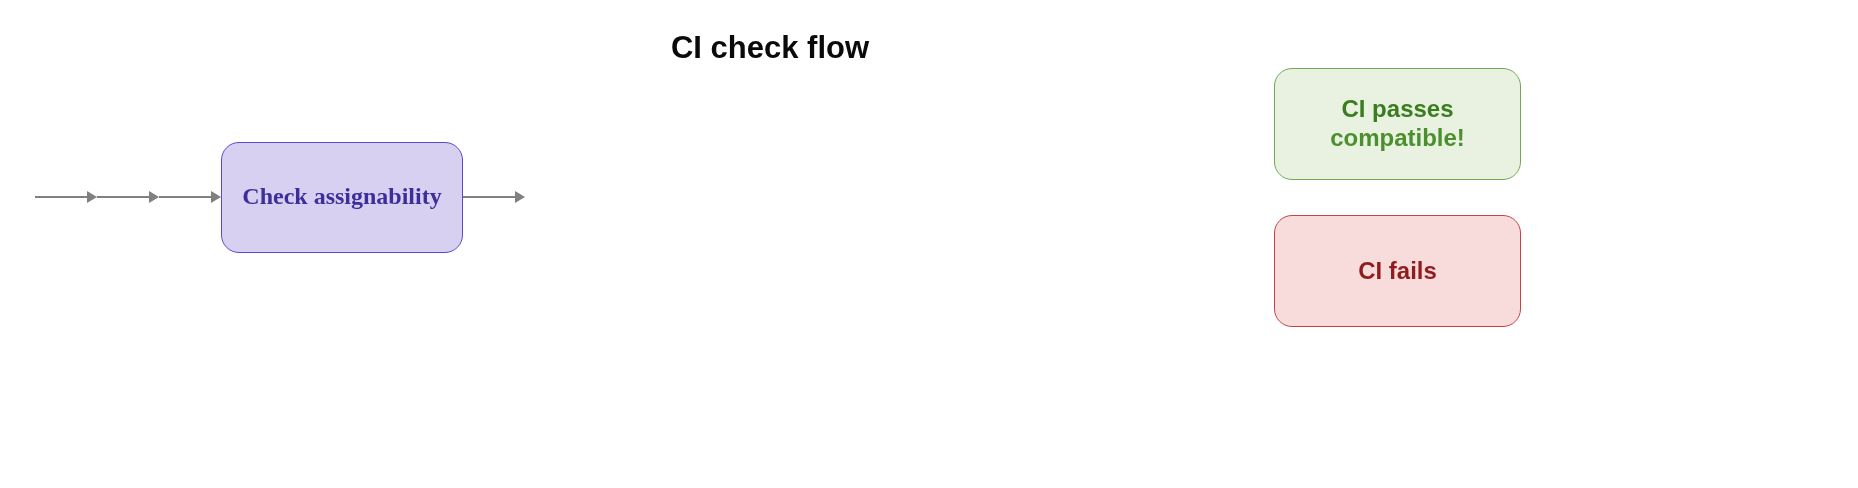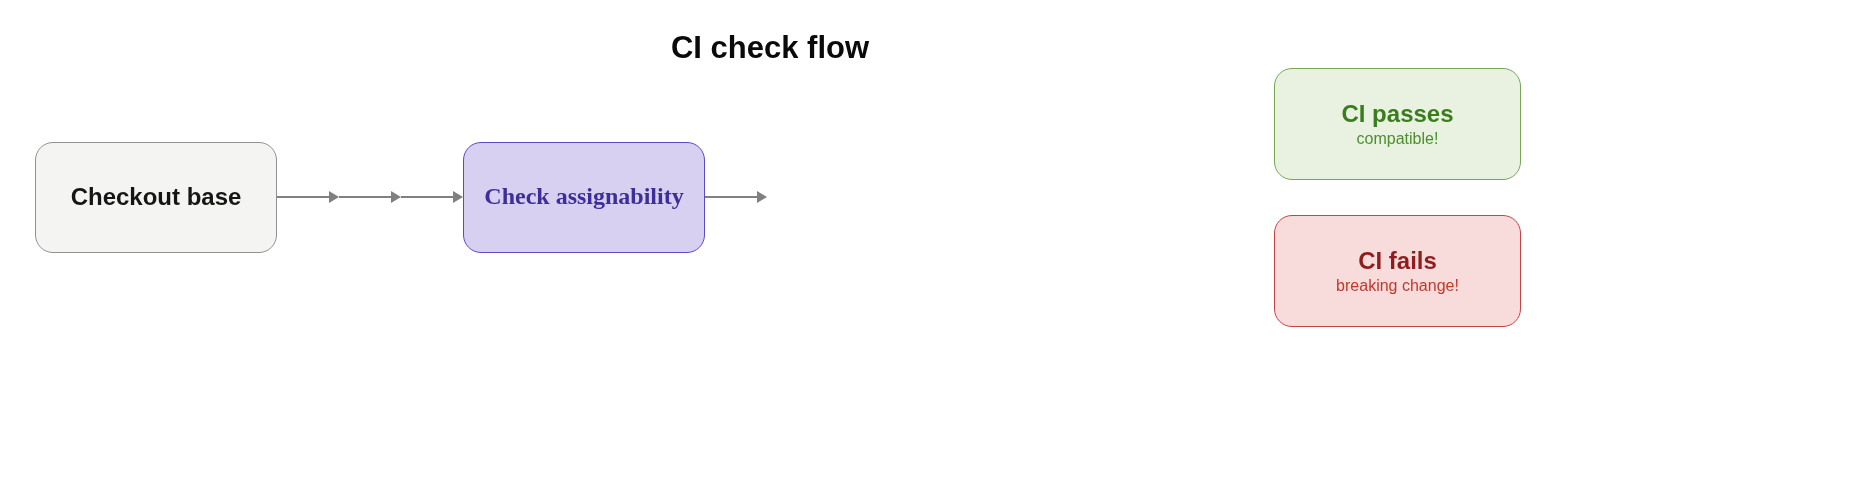--- a/index.html
+++ b/index.html
@@ -97,22 +97,22 @@
     justify-content: center;
     text-align: center;
     padding: 0 12px;
   }
   .outcome-title {
     font-size: 24px;
     font-weight: 700;
     line-height: 1.2;
   }
   .outcome-subtitle {
-    font-size: 16px;
-    font-weight: 400;
+    font-size: 24px;
+    font-weight: 700;
     line-height: 1.2;
   }
   .outcome.pass {
     background: var(--pass-fill, #e9f1e0);
     border: 1.5px solid var(--pass-border, #77a755);
   }
   .outcome.pass .outcome-title { color: var(--pass-title, #3a7d1e); }
   .outcome.pass .outcome-subtitle { color: var(--pass-text, #4c8f2f); }
   .outcome.fail {
     background: var(--fail-fill, #f8dcdc);
@@ -123,23 +123,20 @@
 </style>
 </head>
 <body>
 
 <div class="canvas">
 
   <h1 class="title">CI check flow</h1>
 
   <div class="flow-row">
 
-    <div class="node">
-      <span class="node-label">Checkout base</span>
-    </div>
 
     <div class="arrow">
       <span class="arrow-line"></span>
       <span class="arrow-head"></span>
     </div>
 
 
     <div class="arrow">
       <span class="arrow-line"></span>
       <span class="arrow-head"></span>
@@ -164,18 +161,17 @@
 
   <div class="outcomes">
 
     <div class="outcome pass">
       <span class="outcome-title">CI passes</span>
       <span class="outcome-subtitle">compatible!</span>
     </div>
 
     <div class="outcome fail">
       <span class="outcome-title">CI fails</span>
-      <span class="outcome-subtitle">breaking change!</span>
     </div>
 
   </div>
 
 </div>
 
 </body></html>

